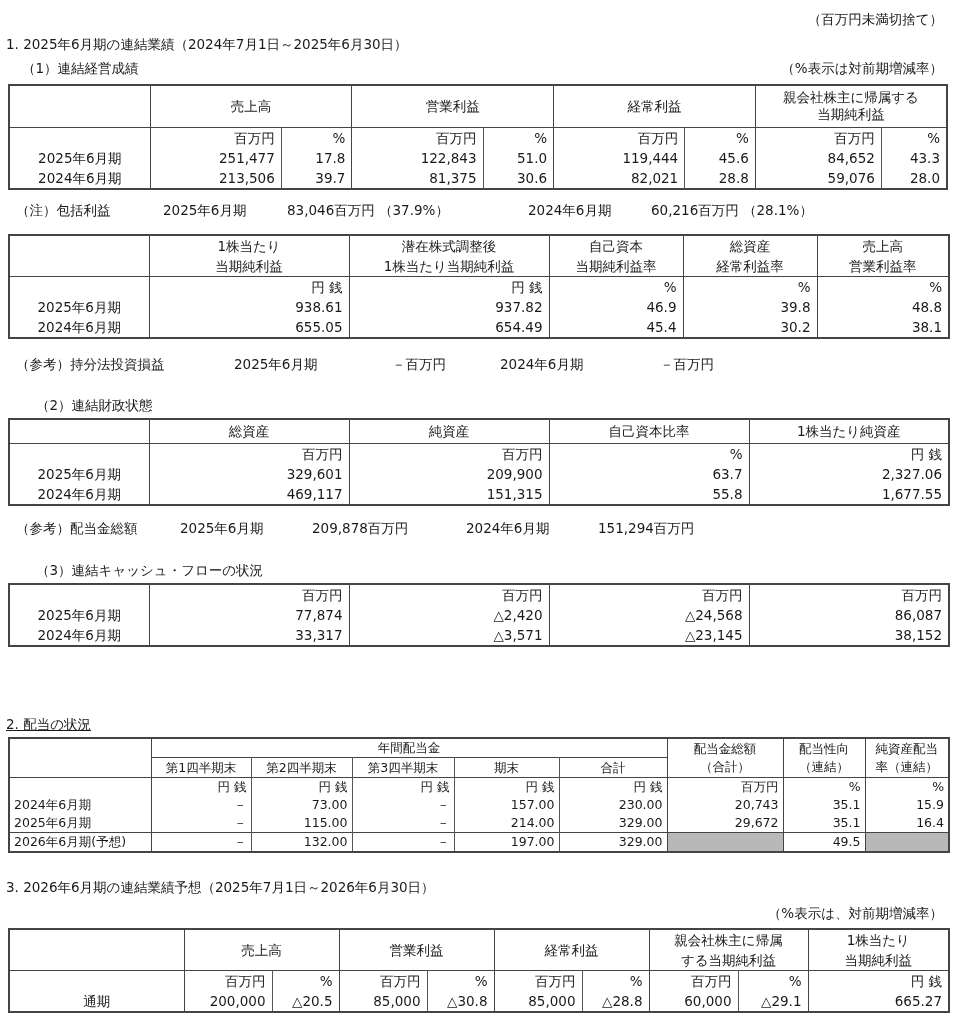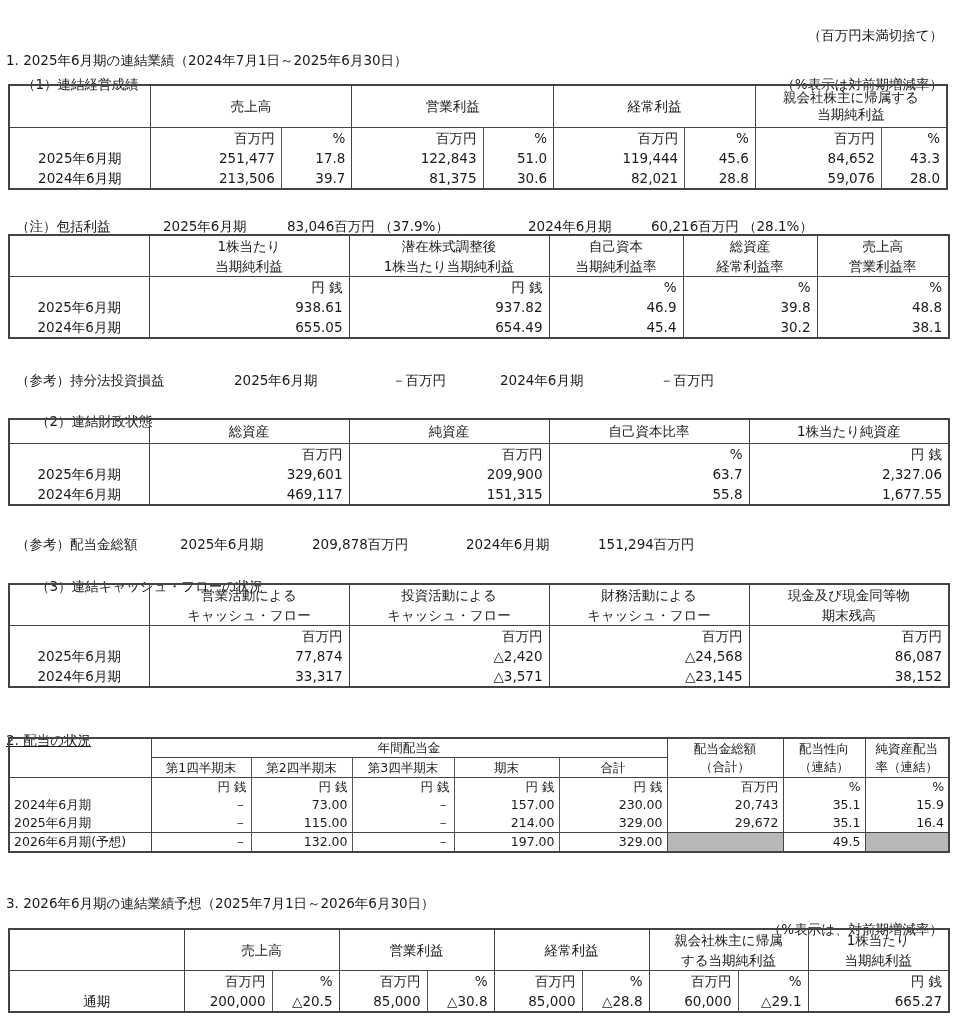--- a/index.html
+++ b/index.html
@@ -2,21 +2,21 @@
 <html><head>
 <meta charset="utf-8">
 <style>
   html, body { margin:0; padding:0; background:#ffffff; }
   body {
     width:957px; height:1024px; position:relative; overflow:hidden;
     font-family:"DejaVu Sans", "Liberation Sans", sans-serif;
     color:#1a1a1a; font-size:13px;
   }
   .abs { position:absolute; white-space:nowrap; }
-  .t { font-size:13.5px;margin-top:16px; }
+  .t { font-size:13.5px; }
   table { border-collapse:collapse; position:absolute; table-layout:fixed; }
   td { padding:0 6px; font-size:13.5px; line-height:20px; white-space:nowrap; }
   .hdr td { text-align:center; }
   .r { text-align:right; }
   .c { text-align:center; }
   .l { text-align:left; }
   .frame { border:2px solid #444; }
   .vline { border-left:1.5px solid #444; }
   .thin-v { border-left:1px solid #555; }
   .hline { border-top:1.5px solid #444; }
@@ -198,27 +198,20 @@
 
 <table class="frame" style="left:8px; top:583px; width:940px;">
   <colgroup>
     <col style="width:140px">
       <col style="width:200px">
       <col style="width:200px">
     <col style="width:200px">
       <col style="width:200px">
   </colgroup>
   <tbody>
-      <tr class="hdr stack" style="height:40px;">
-    <td></td>
-    <td class="vline c"><span>営業活動による</span><br><span>キャッシュ・フロー</span></td>
-    <td class="vline c"><span>投資活動による</span><br><span>キャッシュ・フロー</span></td>
-    <td class="vline c"><span>財務活動による</span><br><span>キャッシュ・フロー</span></td>
-    <td class="vline c"><span>現金及び現金同等物</span><br><span>期末残高</span></td>
-  </tr>
   <tr class="hline">
     <td></td>
     <td class="vline r">百万円</td>
     <td class="vline r">百万円</td>
     <td class="vline r">百万円</td>
     <td class="vline r">百万円</td>
   </tr>
   <tr>
     <td class="c">2025年6月期</td>
     <td class="vline r">77,874</td>

